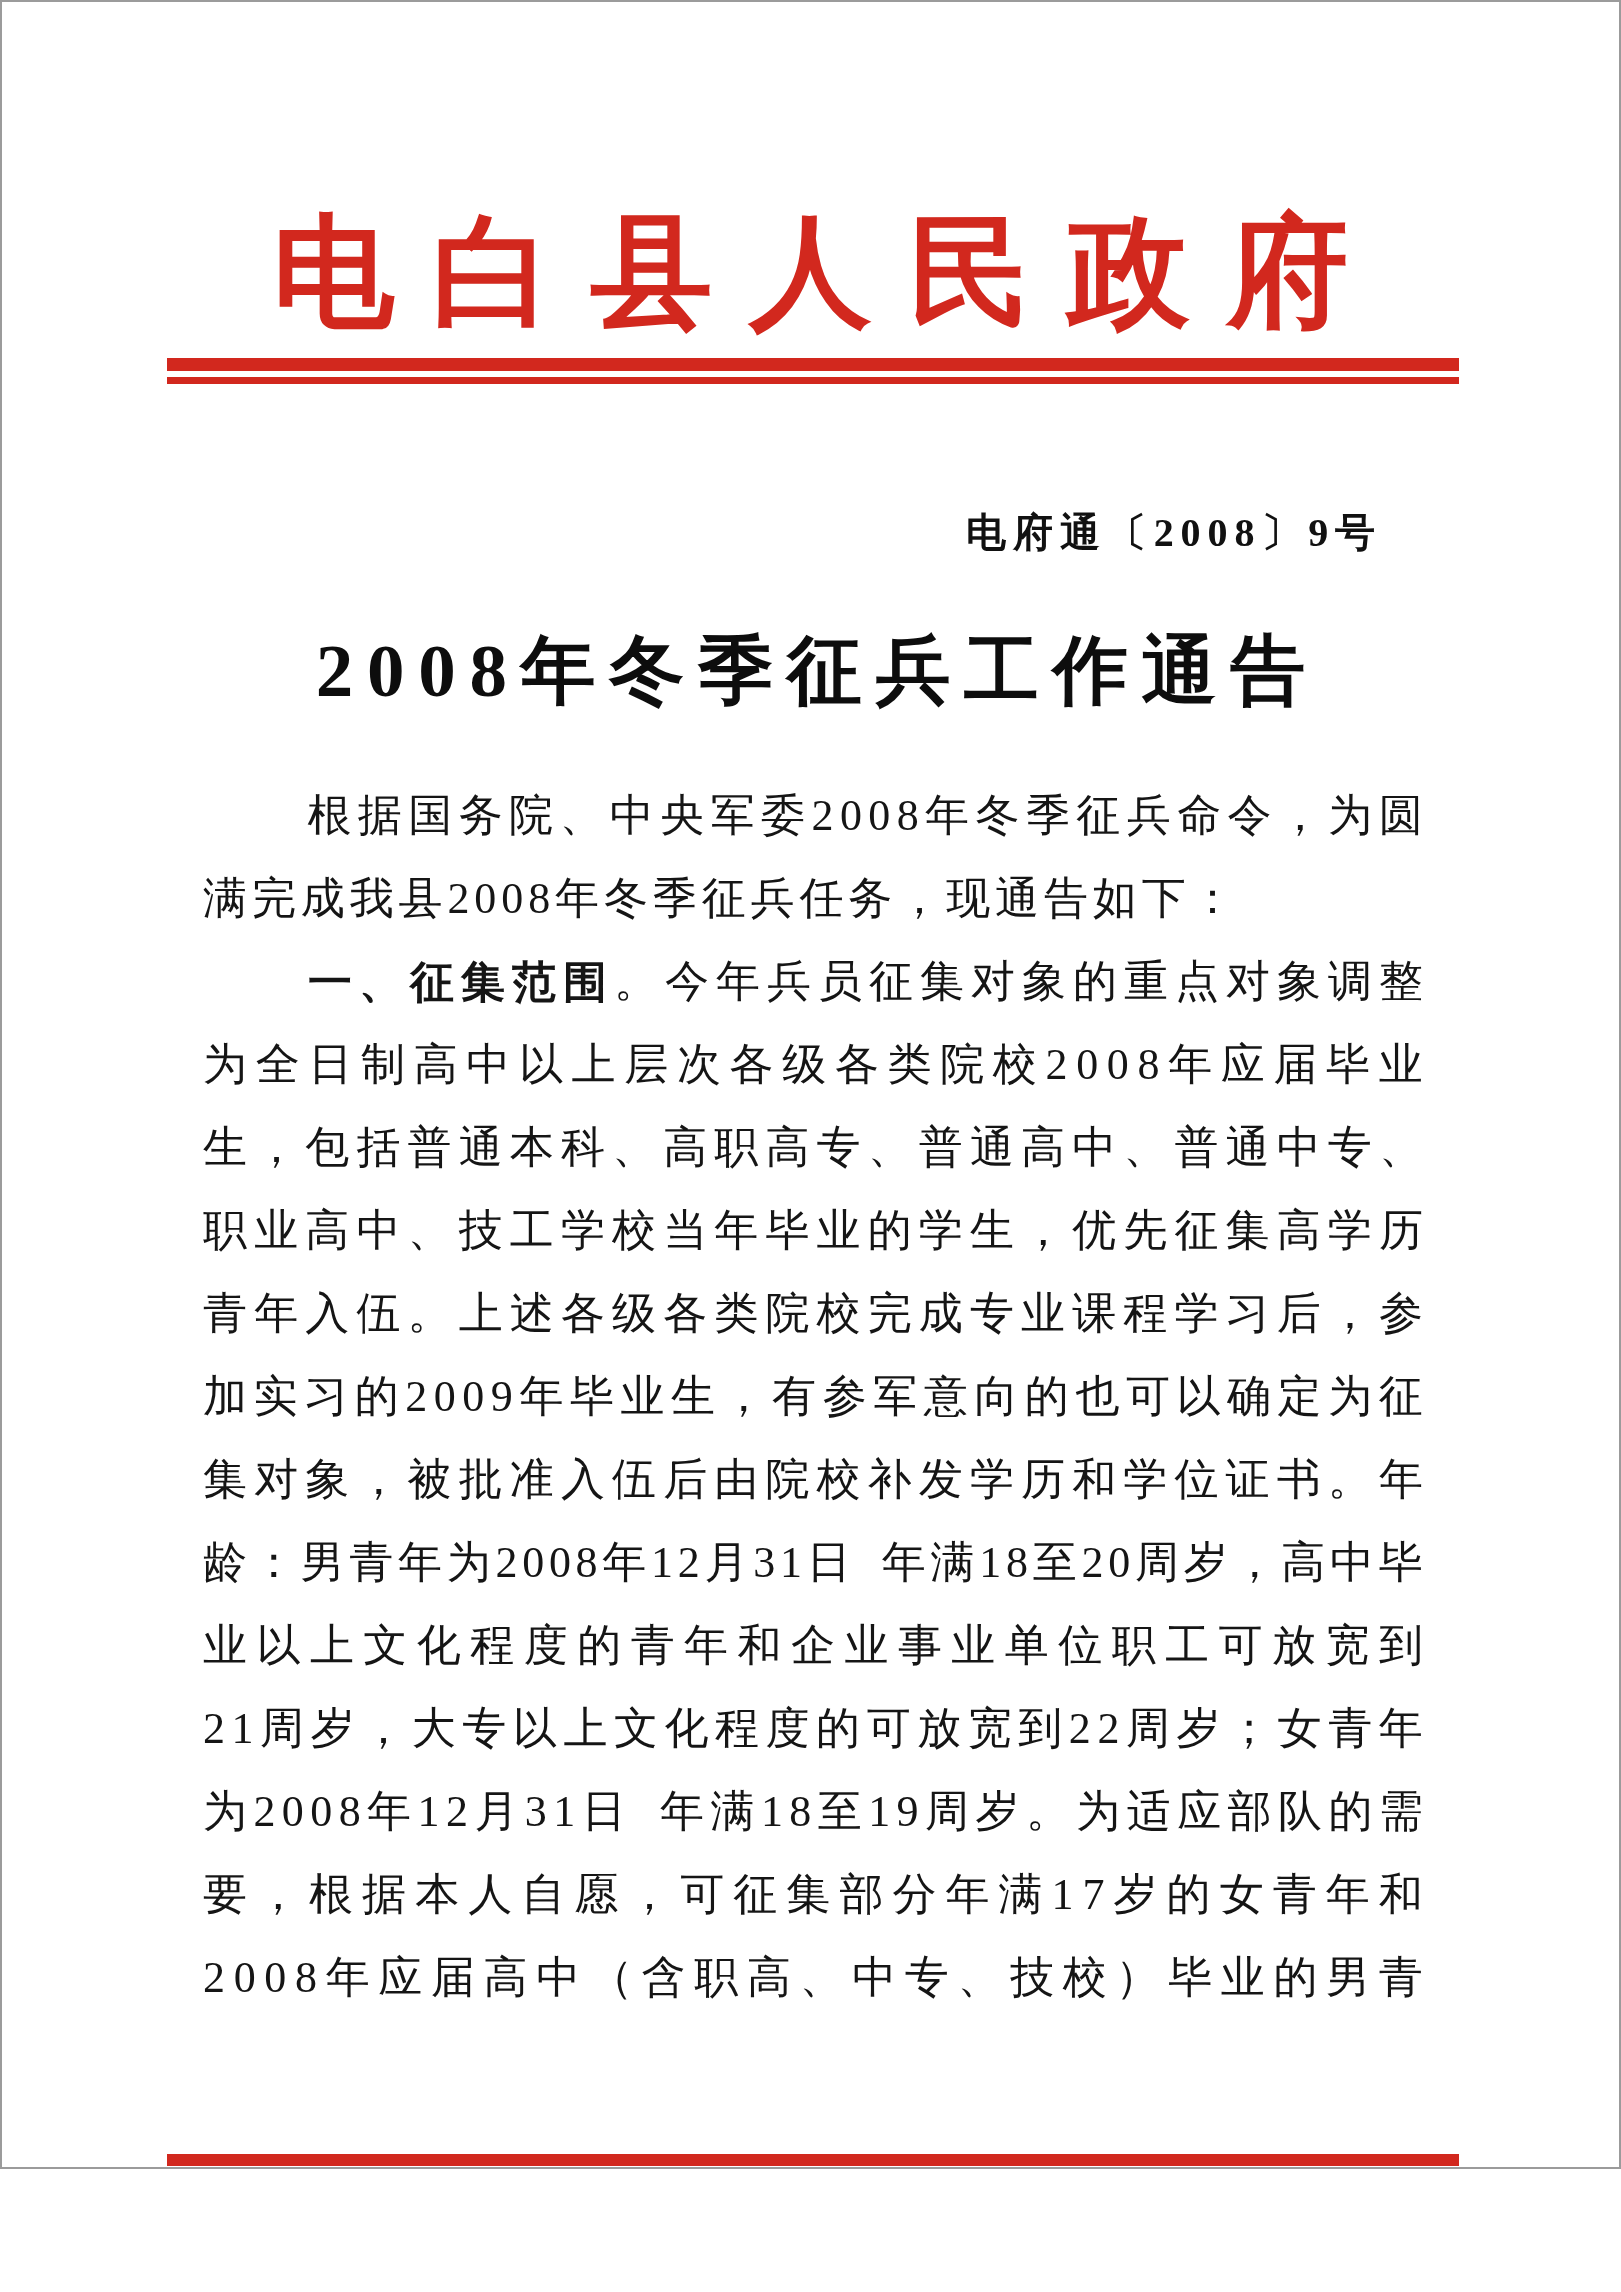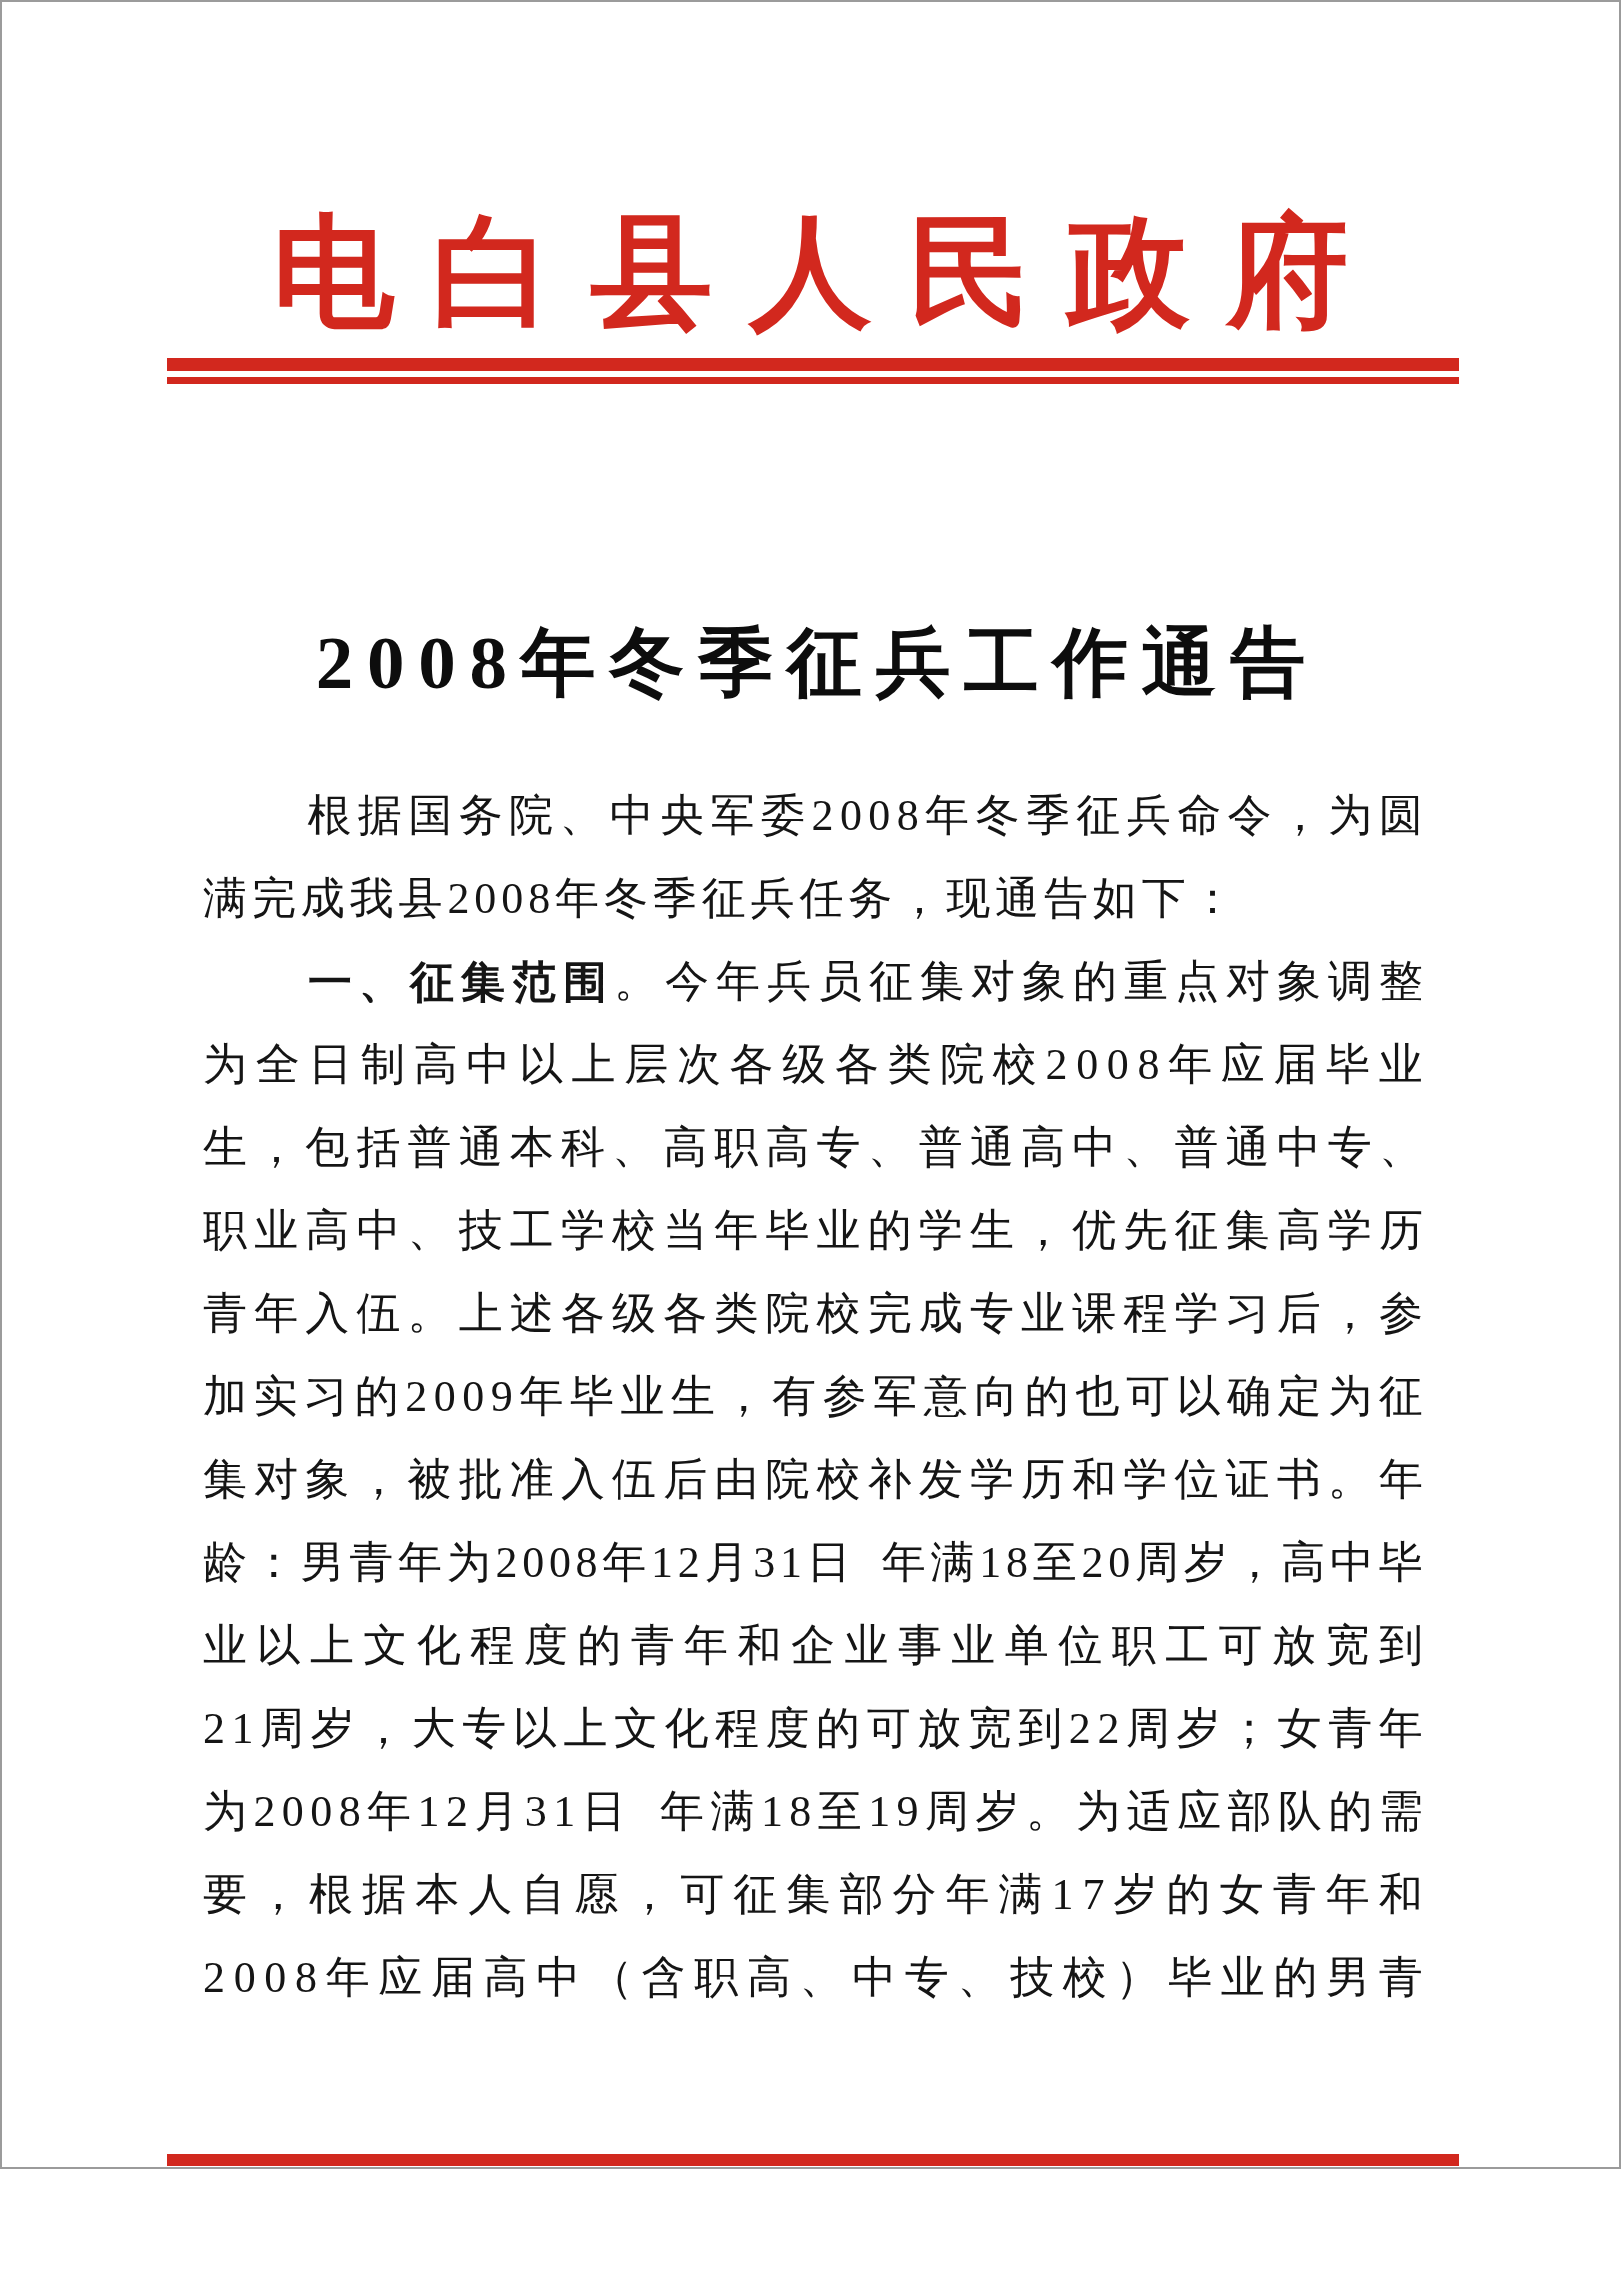--- a/index.html
+++ b/index.html
@@ -55,21 +55,21 @@
     font-weight: bold;
     color: #111111;
     white-space: nowrap;
   }
   
   .doc-title {
     position: absolute;
     top: 620px;
     left: 0;
     right: 0;
-    margin: 0;
+    margin: 8px;
     text-align: center;
     font-size: 75px;
     line-height: 1.1;
     font-weight: bold;
     letter-spacing: 13.7px;
     padding-left: 13.7px;
     color: #0d0d0d;
     white-space: nowrap;
   }
   
@@ -100,20 +100,21 @@
 </head>
 <body>
 
 <div class="page">
 
   <div class="letterhead">电白县人民政府</div>
 
   <div class="rule rule-top-thick"></div>
   <div class="rule rule-top-thin"></div>
 
+  <div class="doc-number">电府通〔2008〕9号</div>
 
   <h1 class="doc-title">2008年冬季征兵工作通告</h1>
 
   <div class="body-block">
       <div class="line just">
         <span class="indent"></span>
         <span>根</span>
         <span>据</span>
         <span>国</span>
         <span>务</span>

